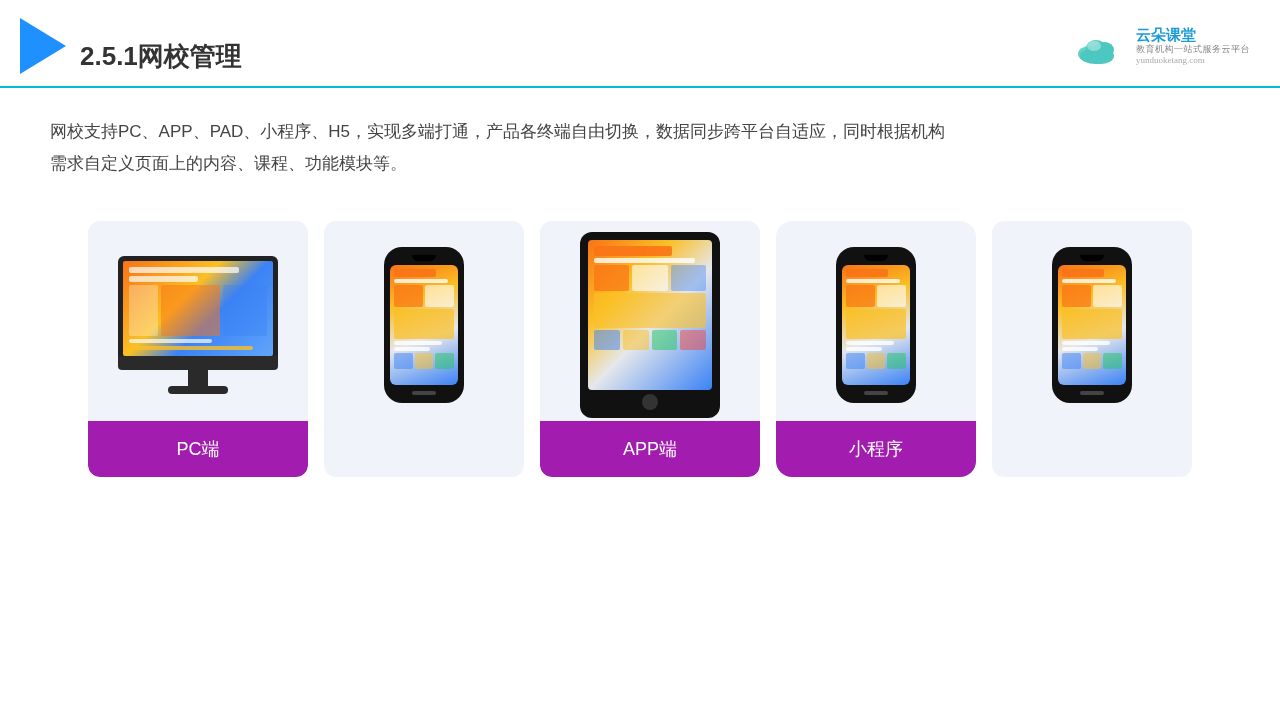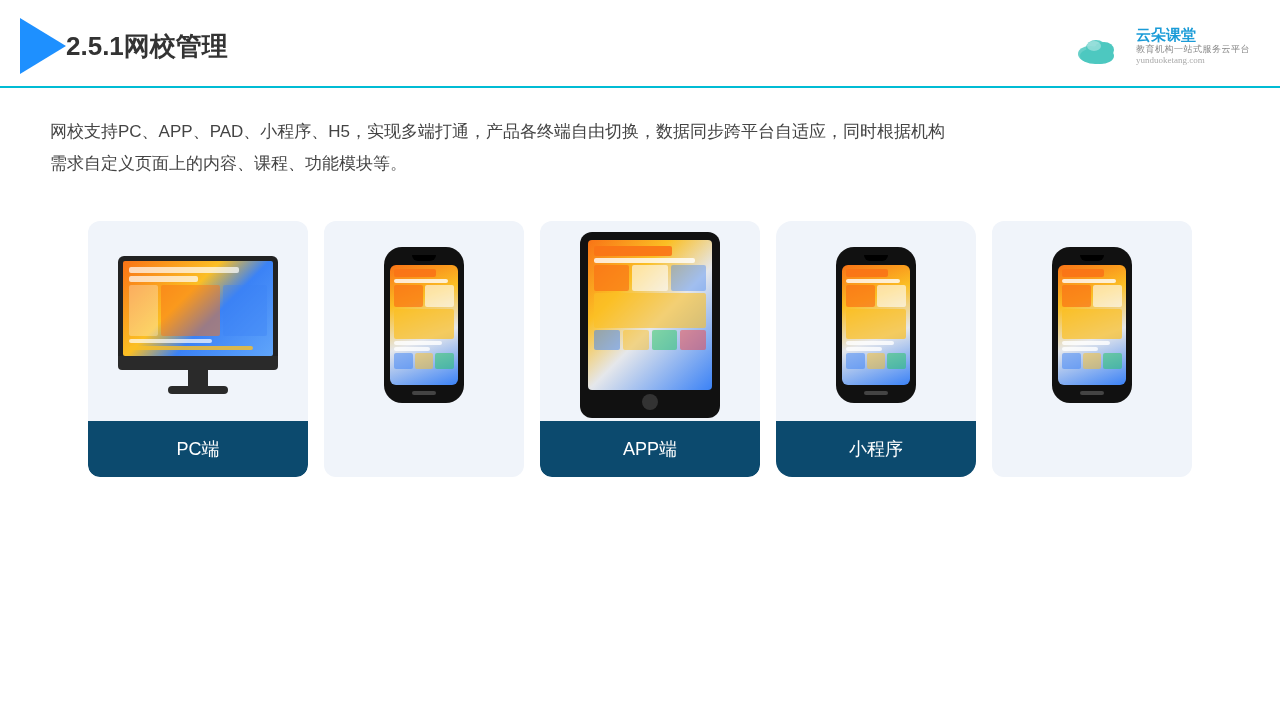--- a/index.html
+++ b/index.html
@@ -14,21 +14,22 @@
     
     .header {
       display: flex;
       align-items: center;
       justify-content: space-between;
       padding: 18px 30px 12px 20px;
       border-bottom: 2px solid #00bcd4;
     }
     .header-left {
       display: flex;
-      align-items: center;
+      align-items: flex-end;
+      gap: 14px;
     }
     .logo-triangle {
       width: 0;
       height: 0;
       border-top: 28px solid transparent;
       border-bottom: 28px solid transparent;
       border-left: 46px solid #1e90ff;
     }
     .page-title {
       font-size: 26px;
@@ -254,21 +255,21 @@
       width: 16px;
       height: 16px;
       border-radius: 50%;
       background: #333;
       margin: 4px auto 0;
     }
 
     
     .label-bar {
       width: 100%;
-      background: #0c4a6e;
+      background: #a21caf;
       color: white;
       font-size: 18px;
       font-weight: 500;
       text-align: center;
       padding: 16px 0;
       border-radius: 0 0 12px 12px;
       margin-top: auto;
     }
 
     

